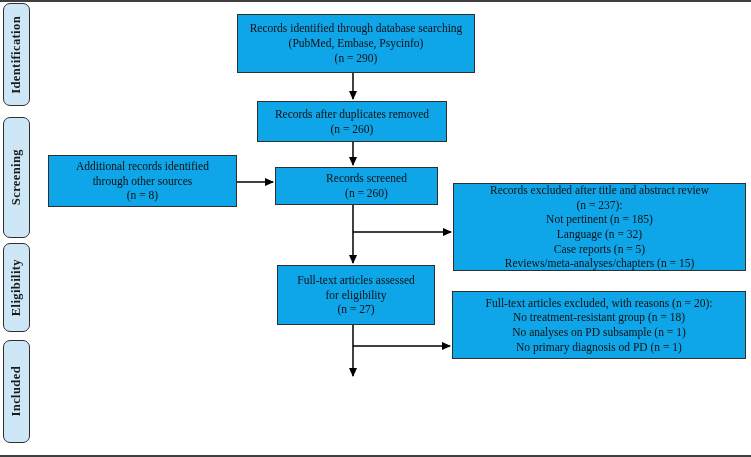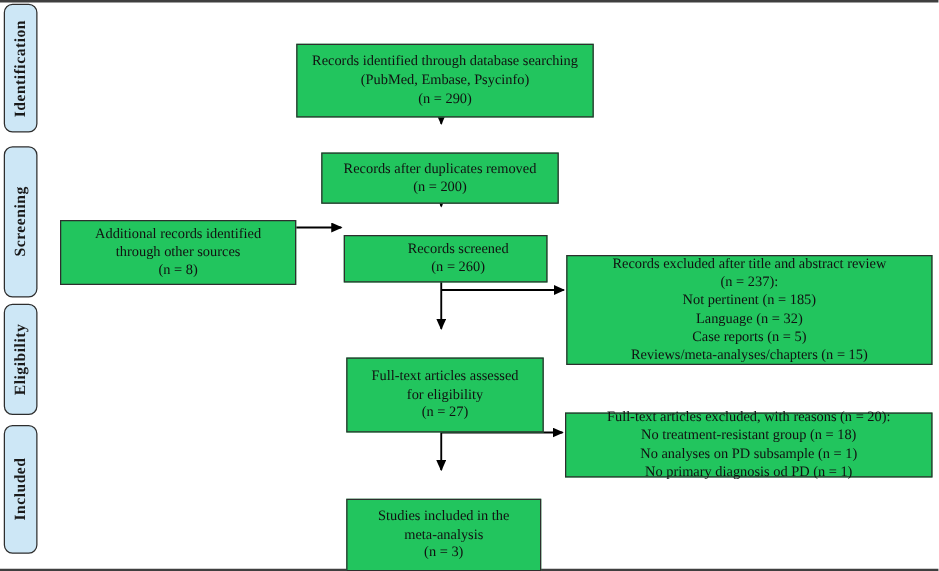--- a/index.html
+++ b/index.html
@@ -44,42 +44,41 @@
     white-space: nowrap;
   }
   .stage-identification { top: 3px;   height: 103px; }
   .stage-screening      { top: 117px; height: 121px; }
   .stage-eligibility    { top: 243px; height: 89px;  }
   .stage-included       { top: 340px; height: 103px; }
 
   
   .fbox {
     position: absolute;
-    background: #22c55e;
+    background: #0ea5e9;
     border: 1.7px solid #2e2e2e;
     display: flex;
     align-items: center;
     justify-content: center;
     text-align: center;
-    margin-top: 21px;
   }
   .fbox .box-text {
     white-space: pre-line;
     font-size: 11.5px;
     line-height: 1.28;
     color: #111111;
     padding: 2px 4px;
   }
   .box-identified          { left: 237px; top: 14px;  width: 238px; height: 59px; }
   .box-duplicates-removed  { left: 257px; top: 101px; width: 190px; height: 41px; }
   .box-additional-records  { left: 48px;  top: 155px; width: 189px; height: 52px; }
   .box-screened            { left: 275px; top: 167px; width: 163px; height: 38px; padding-left: 20px; }
   .box-excluded-title      { left: 453px; top: 183px; width: 293px; height: 88px; }
   .box-fulltext-assessed   { left: 277px; top: 265px; width: 158px; height: 60px; }
-  .box-fulltext-excluded   { left: 452px; top: 309px; width: 294px; height: 52px; }
+  .box-fulltext-excluded   { left: 452px; top: 291px; width: 294px; height: 68px; }
   .box-included-meta       { left: 277px; top: 378px; width: 156px; height: 58px; }
 
   svg.arrows {
     position: absolute;
     left: 0; top: 0;
     width: 751px; height: 457px;
     pointer-events: none;
   }
 </style>
 </head>
@@ -124,21 +123,21 @@
   </svg>
 
   <div class="fbox box-identified">
     <div class="box-text">Records identified through database searching
 (PubMed, Embase, Psycinfo)
 (n = 290)</div>
   </div>
 
   <div class="fbox box-duplicates-removed">
     <div class="box-text">Records after duplicates removed
-(n = 200)</div>
+(n = 260)</div>
   </div>
 
   <div class="fbox box-additional-records">
     <div class="box-text">Additional records identified
 through other sources
 (n = 8)</div>
   </div>
 
   <div class="fbox box-screened">
     <div class="box-text">Records screened
@@ -160,19 +159,14 @@
 (n = 27)</div>
   </div>
 
   <div class="fbox box-fulltext-excluded">
     <div class="box-text">Full-text articles excluded, with reasons (n = 20):
 No treatment-resistant group (n = 18)
 No analyses on PD subsample (n = 1)
 No primary diagnosis od PD (n = 1)</div>
   </div>
 
-  <div class="fbox box-included-meta">
-    <div class="box-text">Studies included in the
-meta-analysis
-(n = 3)</div>
-  </div>
 
 </div>
 
 </body></html>

